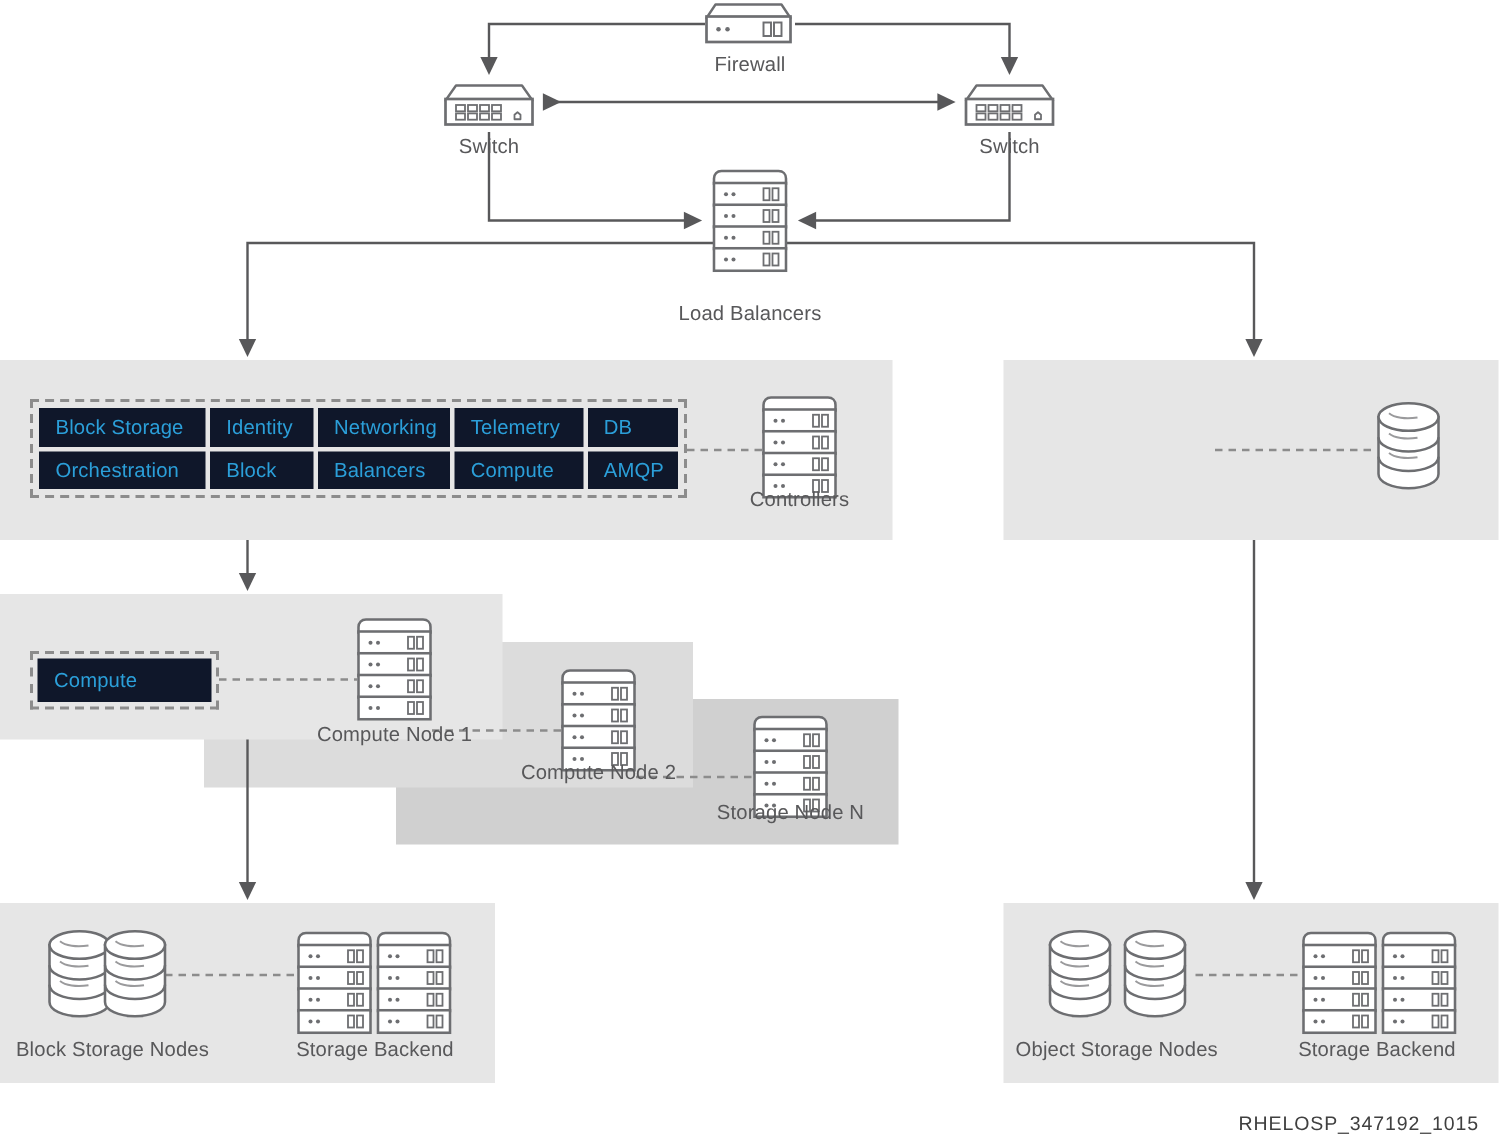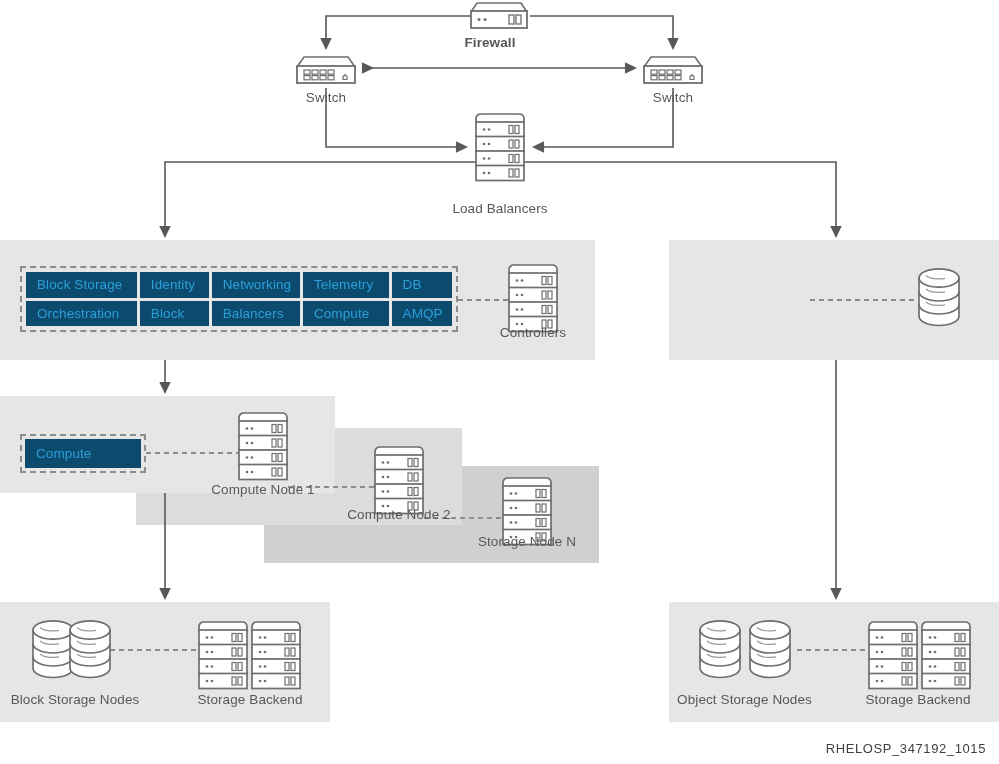--- a/index.html
+++ b/index.html
@@ -11,21 +11,21 @@
   
   .panel{position:absolute;}
   .p-light{background:#e6e6e6;}
   .p-mid{background:#dcdcdc;}
   .p-dark{background:#d0d0d0;}
 
   
   .dashgroup{position:absolute;border:2px dashed #8c8c8c;background:transparent;
              box-sizing:border-box;}
   .svc-grid{position:absolute;display:grid;gap:3px;}
-  .svc{background:#0c4a6e;color:#2b9fd9;font-size:13.5px;display:flex;
+  .svc{background:#0f172a;color:#2b9fd9;font-size:13.5px;display:flex;
        align-items:center;padding-left:11px;white-space:nowrap;
        letter-spacing:.1px;}
 
   
   .cap{position:absolute;color:#58585a;font-size:13.5px;text-align:center;
        white-space:nowrap;letter-spacing:.1px;}
 
   .footer{position:absolute;right:13px;bottom:8px;color:#404040;
           font-size:13px;letter-spacing:.6px;white-space:nowrap;}
 </style>
@@ -184,21 +184,21 @@
       <div class="svc">Compute</div>
       <div class="svc">AMQP</div>
     </div>
   </div>
 
 
   <div class="dashgroup" style="left:20px;top:434px;width:126px;height:39px;">
     <div class="svc" style="position:absolute;left:3px;top:3px;right:3px;bottom:3px;">Compute</div>
   </div>
 
-  <div class="cap" style="left:440px;top:35px;width:100px;font-weight:bold;">Firewall</div>
+  <div class="cap" style="left:450px;top:35px;width:100px;">Firewall</div>
   <div class="cap" style="left:276px;top:90px;width:100px;">Switch</div>
   <div class="cap" style="left:623px;top:90px;width:100px;">Switch</div>
   <div class="cap" style="left:425px;top:201px;width:150px;">Load Balancers</div>
 
   <div class="cap" style="left:483px;top:325px;width:100px;">Controllers</div>
 
   <div class="cap" style="left:203px;top:482px;width:120px;">Compute Node 1</div>
   <div class="cap" style="left:339px;top:507px;width:120px;">Compute Node 2</div>
   <div class="cap" style="left:467px;top:534px;width:120px;">Storage Node N</div>
 

